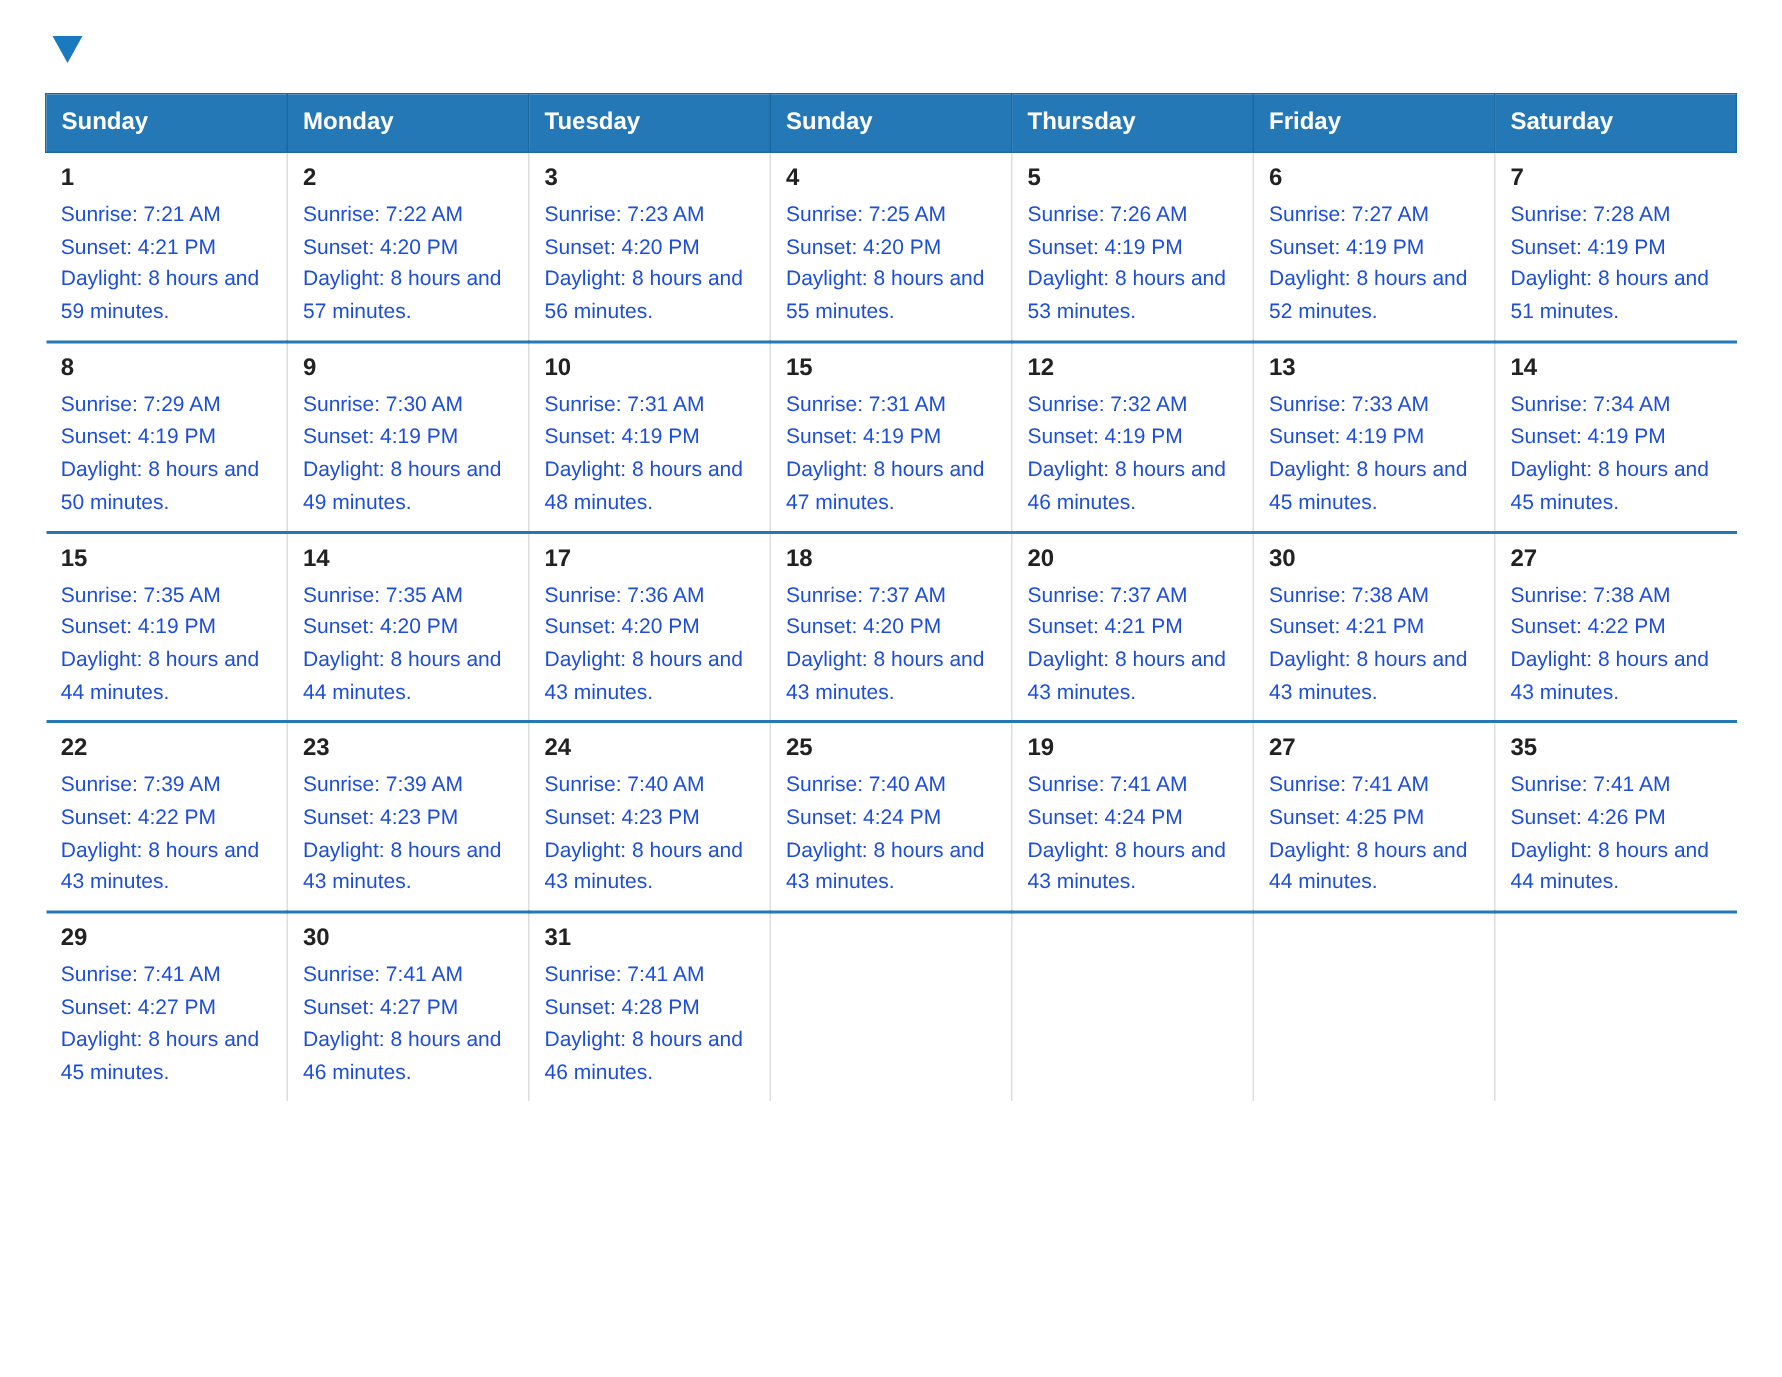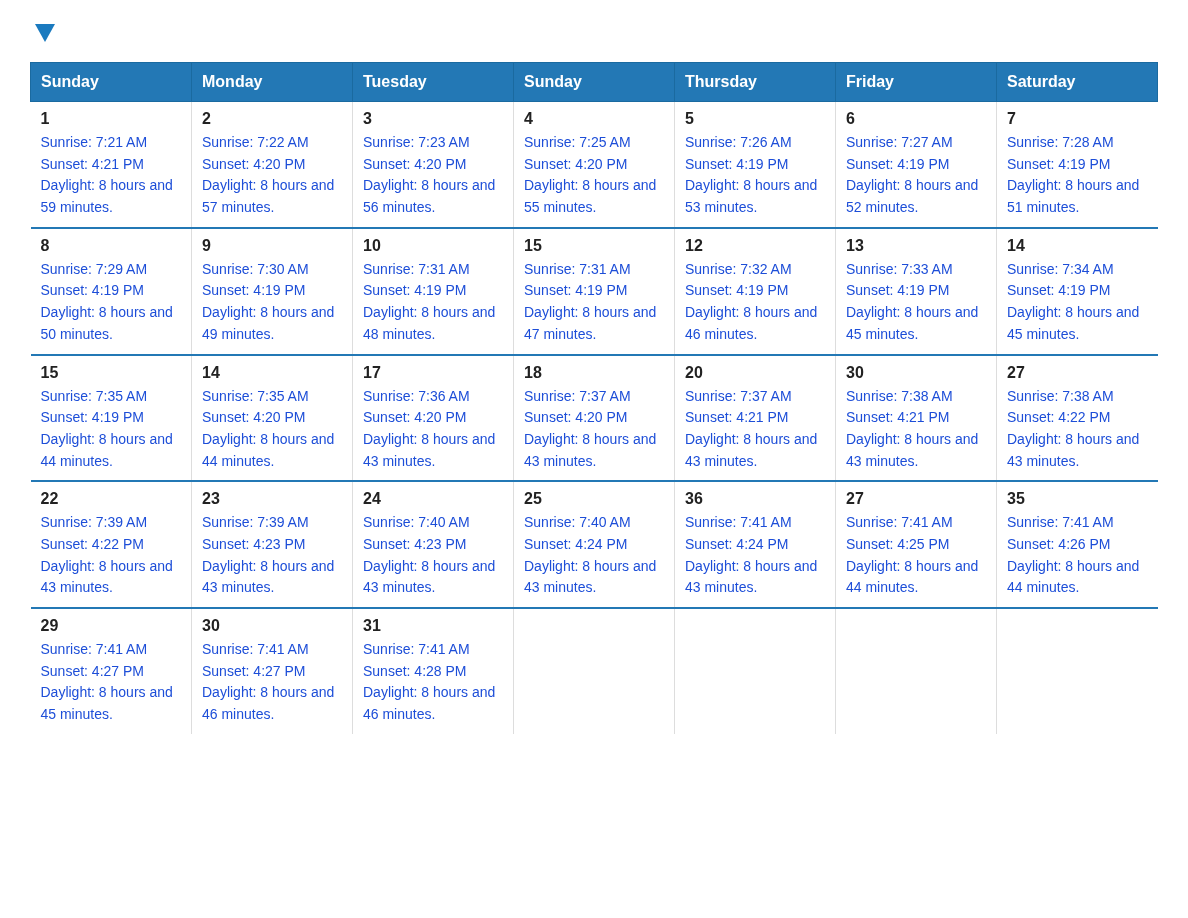--- a/index.html
+++ b/index.html
@@ -187,21 +187,21 @@
       </tr>
       <tr>
         <td><span class="day-num">22</span>
 <span class="day-info">Sunrise: 7:39 AM<br>Sunset: 4:22 PM<br>Daylight: 8 hours and 43 minutes.</span></td>
         <td><span class="day-num">23</span>
 <span class="day-info">Sunrise: 7:39 AM<br>Sunset: 4:23 PM<br>Daylight: 8 hours and 43 minutes.</span></td>
         <td><span class="day-num">24</span>
 <span class="day-info">Sunrise: 7:40 AM<br>Sunset: 4:23 PM<br>Daylight: 8 hours and 43 minutes.</span></td>
         <td><span class="day-num">25</span>
 <span class="day-info">Sunrise: 7:40 AM<br>Sunset: 4:24 PM<br>Daylight: 8 hours and 43 minutes.</span></td>
-        <td><span class="day-num">36</span>
+        <td><span class="day-num">19</span>
 <span class="day-info">Sunrise: 7:41 AM<br>Sunset: 4:24 PM<br>Daylight: 8 hours and 43 minutes.</span></td>
         <td><span class="day-num">27</span>
 <span class="day-info">Sunrise: 7:41 AM<br>Sunset: 4:25 PM<br>Daylight: 8 hours and 44 minutes.</span></td>
         <td><span class="day-num">35</span>
 <span class="day-info">Sunrise: 7:41 AM<br>Sunset: 4:26 PM<br>Daylight: 8 hours and 44 minutes.</span></td>
       </tr>
       <tr>
         <td><span class="day-num">29</span>
 <span class="day-info">Sunrise: 7:41 AM<br>Sunset: 4:27 PM<br>Daylight: 8 hours and 45 minutes.</span></td>
         <td><span class="day-num">30</span>

